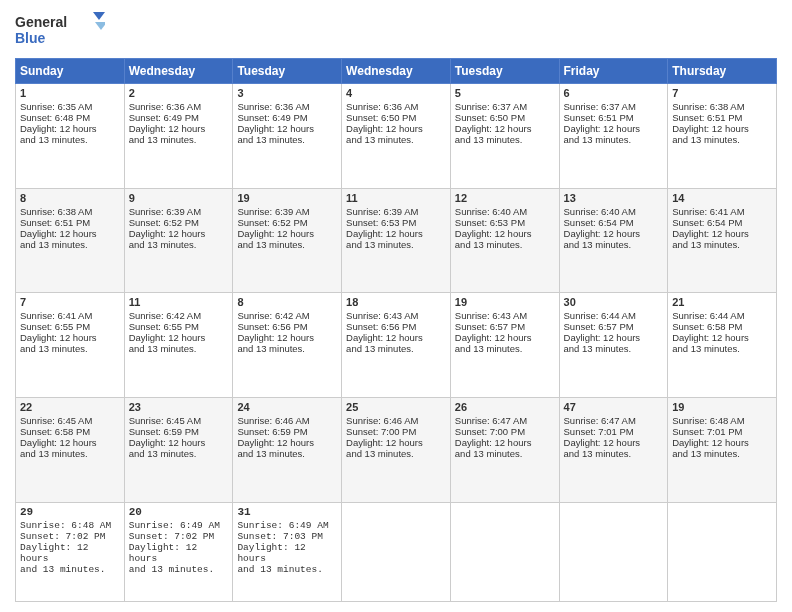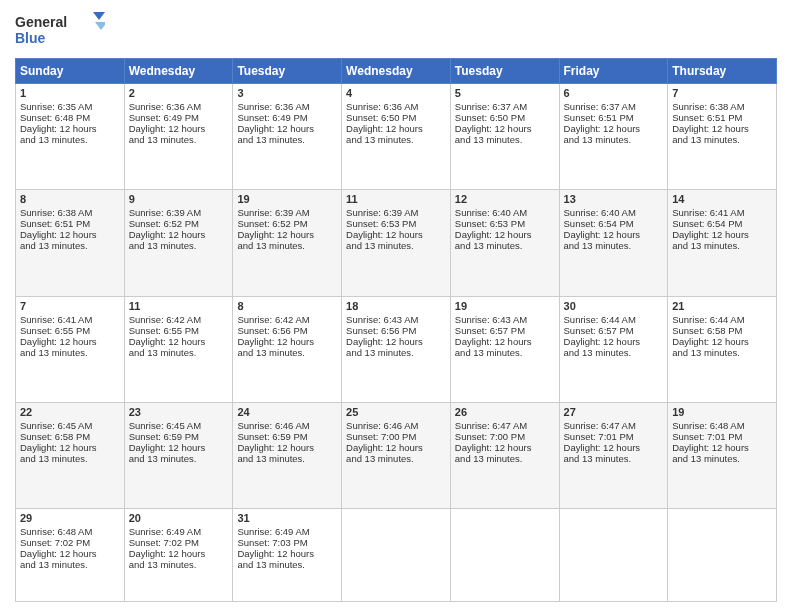--- a/index.html
+++ b/index.html
@@ -74,20 +74,21 @@
       font-size: 11px;
       font-weight: bold;
       display: block;
       margin-bottom: 2px;
     }
     .empty-cell {
       background: #f9f9f9;
     }
     .last-row td {
       height: 70px;
+      font-family: Liberation Mono, monospace;
     }
   </style>
 </head>
 <body>
 
 <div class="page">
   <div class="header">
     <div class="logo">
   <svg width="90" height="40" viewBox="0 0 90 40">
     <text x="0" y="17" font-size="14" font-weight="bold" fill="#333" font-family="Arial">General</text>
@@ -298,21 +299,21 @@
         <span>and 13 minutes.</span>
       </td>
           <td>
         <span class="day-num">26</span>
         <span>Sunrise: 6:47 AM</span><br>
         <span>Sunset: 7:00 PM</span><br>
         <span>Daylight: 12 hours</span><br>
         <span>and 13 minutes.</span>
       </td>
           <td>
-        <span class="day-num">27</span>
+        <span class="day-num">47</span>
         <span>Sunrise: 6:47 AM</span><br>
         <span>Sunset: 7:01 PM</span><br>
         <span>Daylight: 12 hours</span><br>
         <span>and 13 minutes.</span>
       </td>
           <td>
         <span class="day-num">19</span>
         <span>Sunrise: 6:48 AM</span><br>
         <span>Sunset: 7:01 PM</span><br>
         <span>Daylight: 12 hours</span><br>

